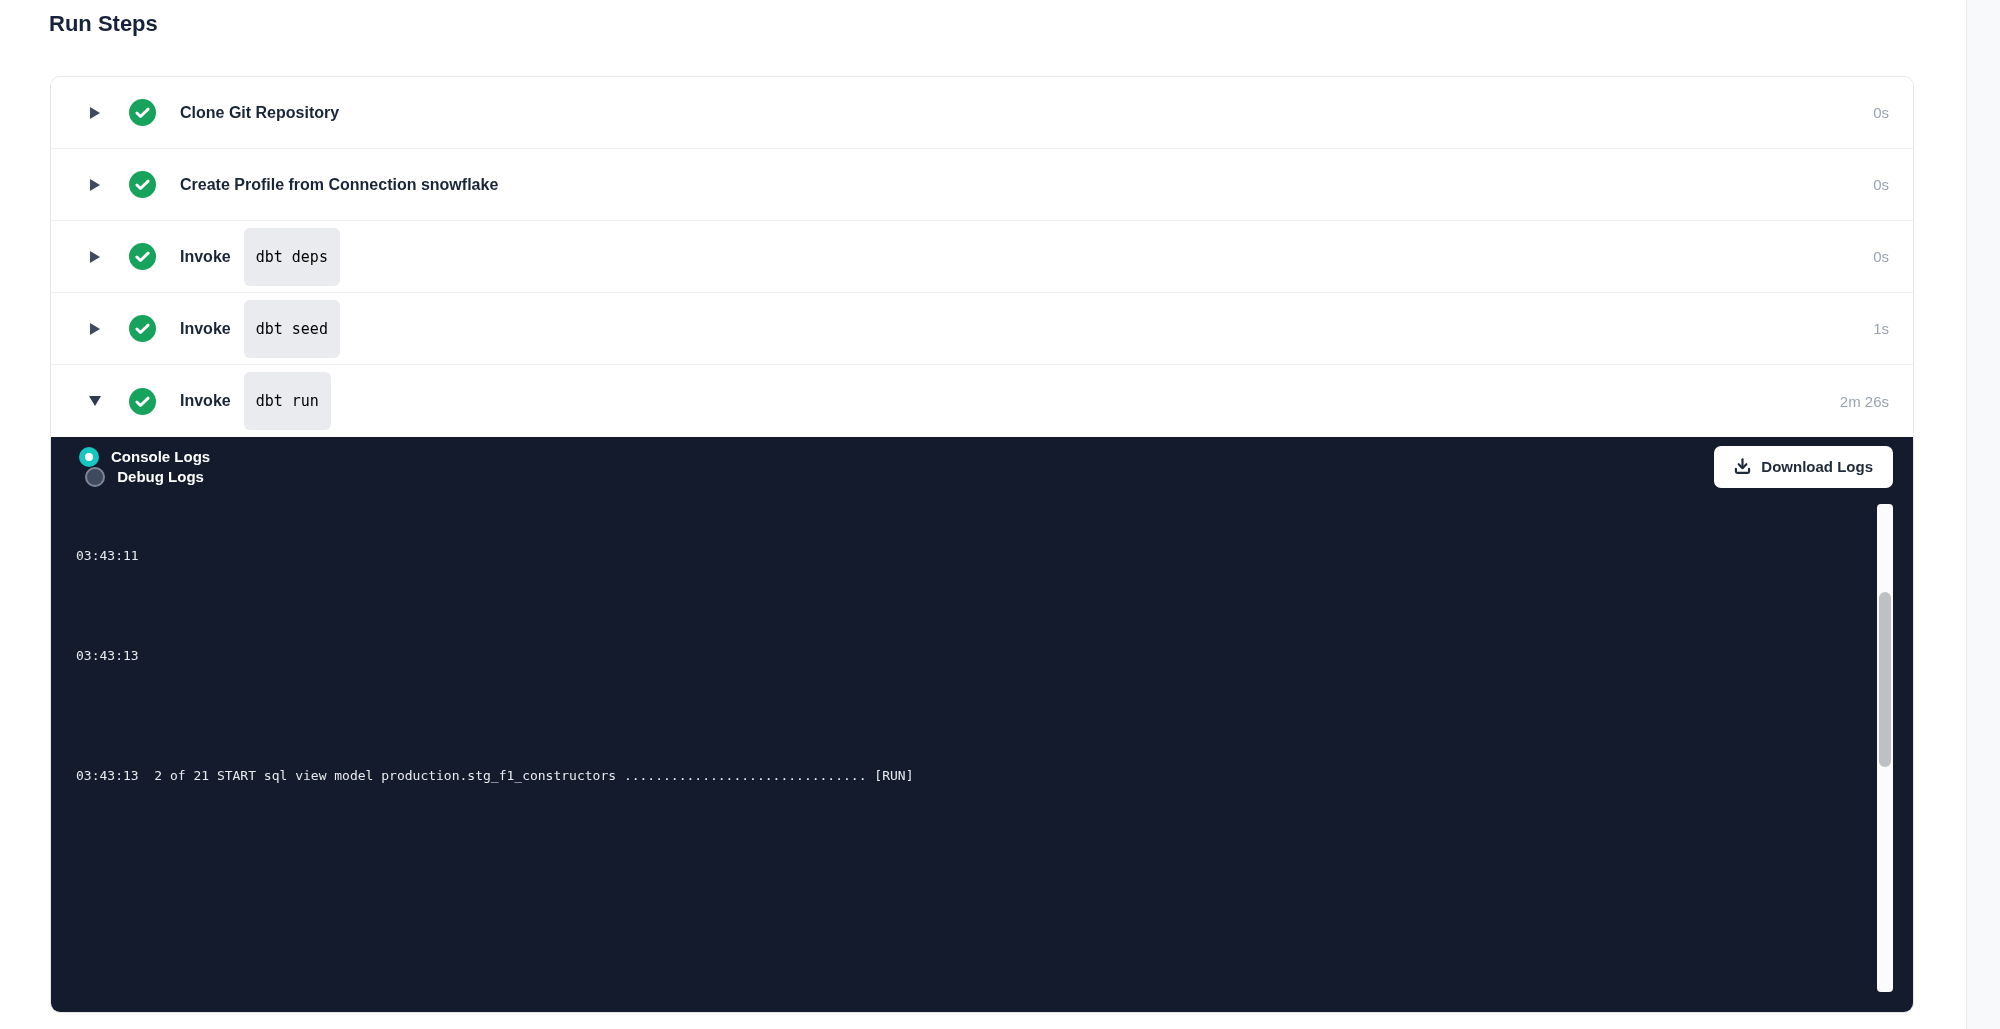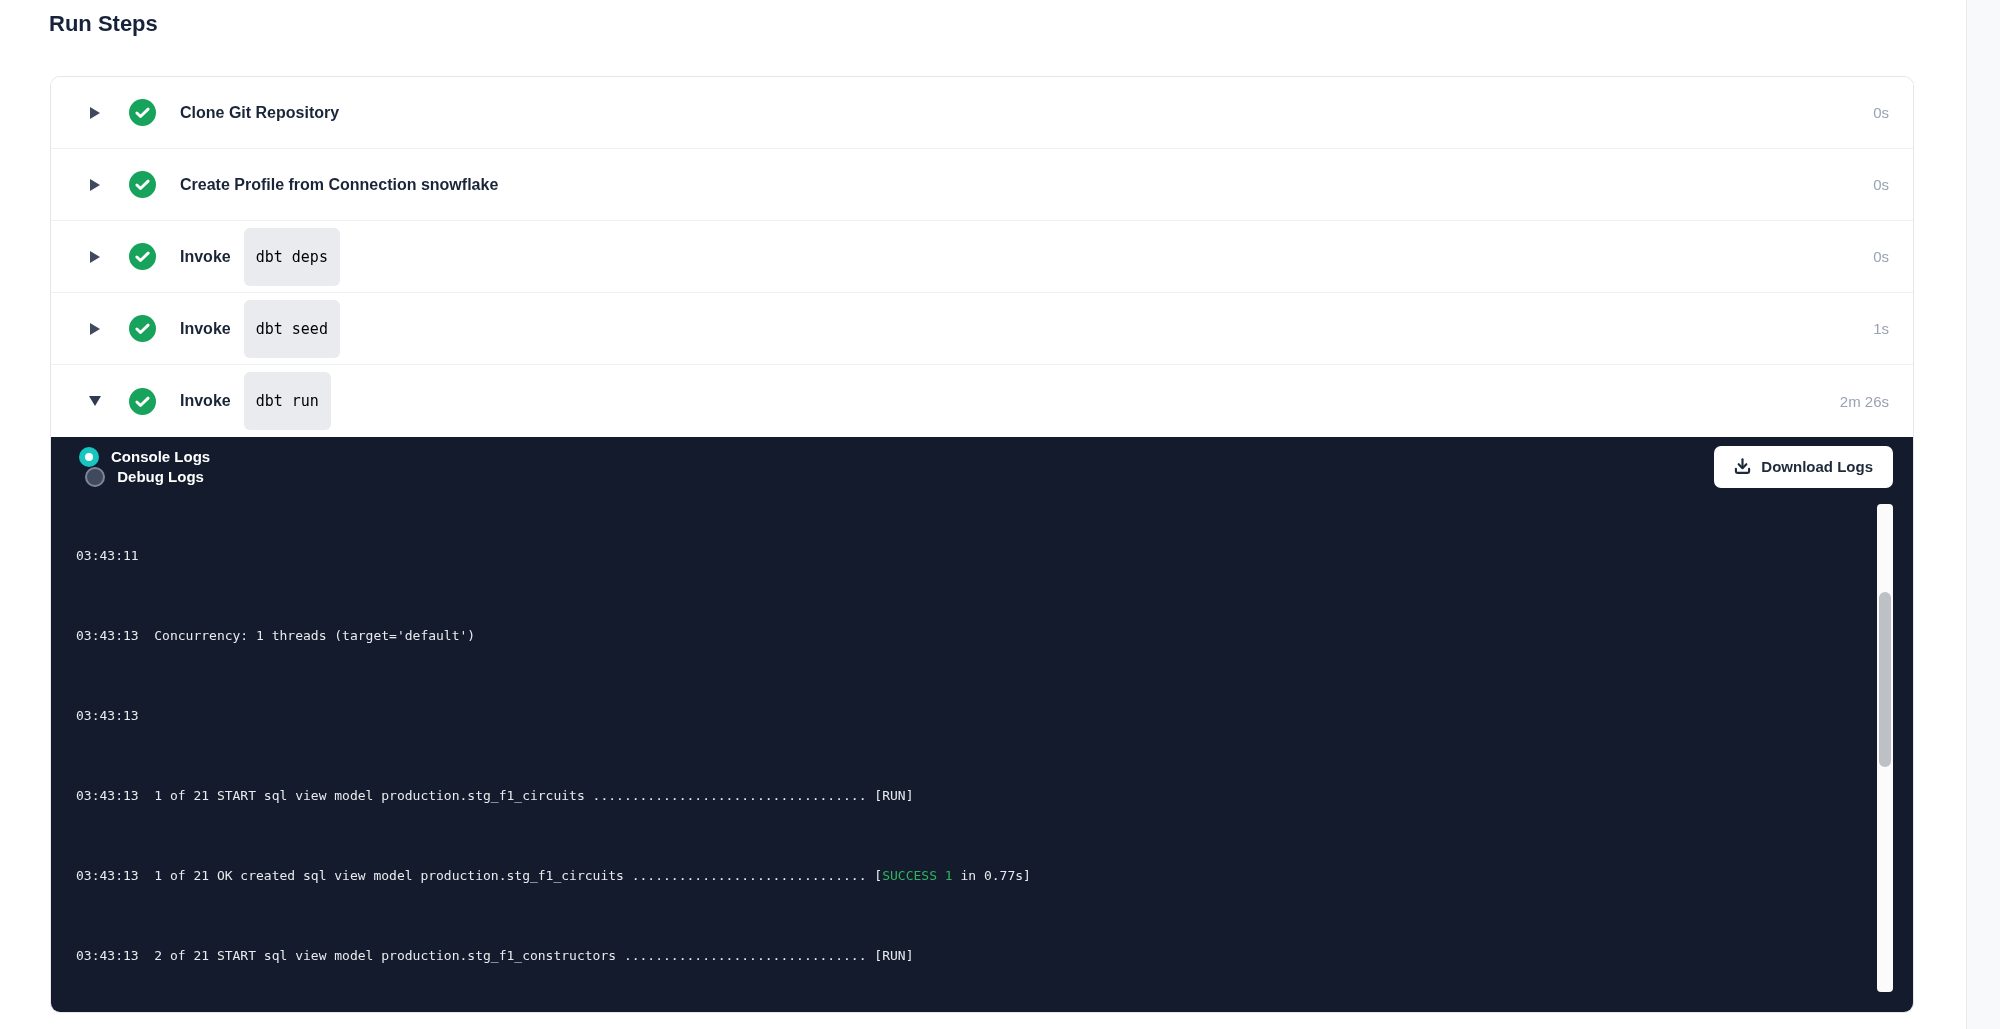--- a/index.html
+++ b/index.html
@@ -172,27 +172,24 @@
           </svg>
         </span>
         <span>Download Logs</span>
       </button>
     </div>
     <div class="log-body">
       <div id="log-lines" class="log-lines">
 
   <div class="log-line"><span class="ts">03:43:11</span><span class="msg">  </span></div>
 
-  <div class="log-line"><span class="ts">03:43:13</span><span class="msg">  Concurrency: 1 threads (target='default')</span></div>
 
   <div class="log-line"><span class="ts">03:43:13</span><span class="msg">  </span></div>
 
-  <div class="log-line"><span class="ts">03:43:13</span><span class="msg">  1 of 21 START sql view model production.stg_f1_circuits ...................................</span><span class="tag"> [RUN]</span></div>
-
-  <div class="log-line"><span class="ts">03:43:13</span><span class="msg">  1 of 21 OK created sql view model production.stg_f1_circuits ..............................</span><span class="tag"> [<span class="grn">SUCCESS 1</span> in 0.77s]</span></div>
+
 
   <div class="log-line"><span class="ts">03:43:13</span><span class="msg">  2 of 21 START sql view model production.stg_f1_constructors ...............................</span><span class="tag"> [RUN]</span></div>
 
   
 
   
 
   
 
   

